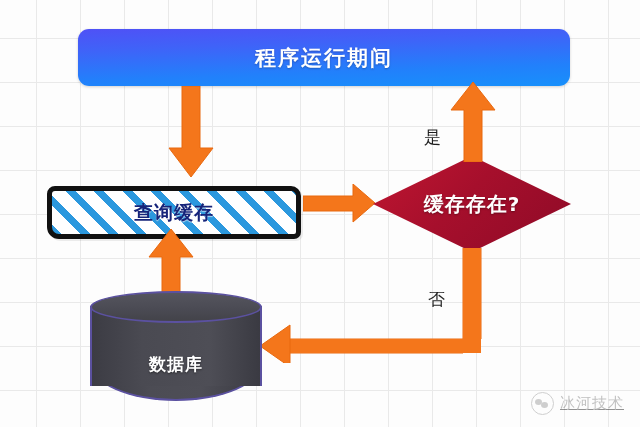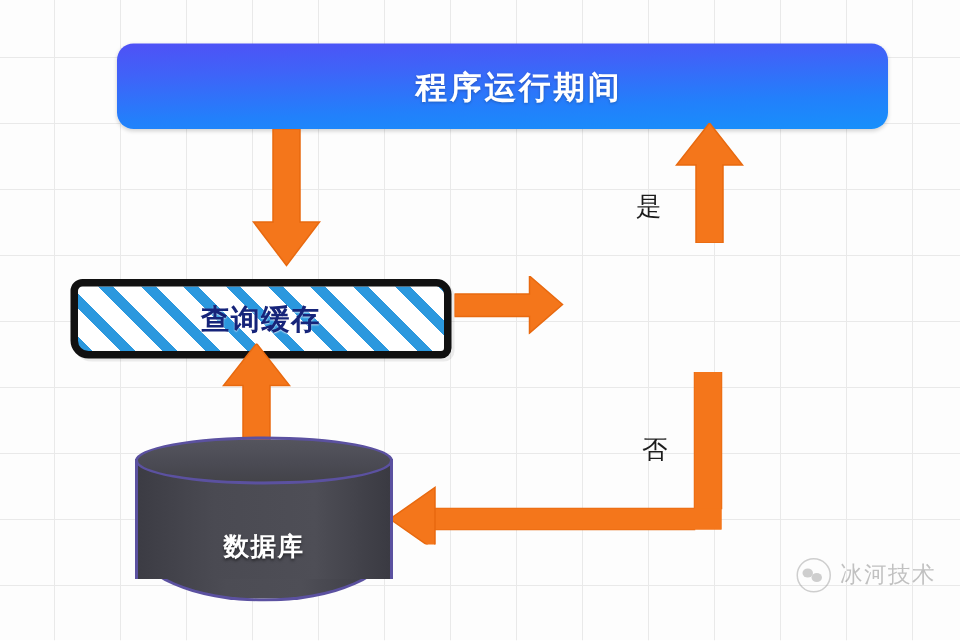--- a/index.html
+++ b/index.html
@@ -27,21 +27,20 @@
     left: 78px;
     top: 29px;
     width: 492px;
     height: 57px;
     border-radius: 11px;
     background: linear-gradient(178deg, #4f51f6 0%, #3f63f8 30%, #2280fb 70%, #1790fb 100%);
     box-shadow: 0 1px 3px rgba(0,0,0,0.18);
     display: flex;
     align-items: center;
     justify-content: center;
-    padding-left: 22px;
   }
   .banner-label {
     color: #ffffff;
     font-size: 21px;
     font-weight: bold;
     letter-spacing: 2px;
     text-shadow: 0 1px 2px rgba(0,0,0,0.25);
   }
 
   
@@ -168,25 +167,26 @@
     font-size: 17px;
     font-weight: normal;
   }
   .label-yes { left: 424px; top: 126px; }
   .label-no  { left: 428px; top: 288px; }
 
   
   .watermark {
     position: absolute;
     right: 16px;
-    bottom: 32px;
+    bottom: 12px;
     display: flex;
     align-items: center;
     gap: 6px;
     opacity: 0.42;
+    text-decoration: underline;
   }
   .wm-icon {
     width: 21px;
     height: 21px;
     border: 1.4px solid #8f8f8f;
     border-radius: 50%;
     position: relative;
   }
   .wm-icon::before, .wm-icon::after {
     content: "";
@@ -220,20 +220,24 @@
   <div class="cache-box">
     <span class="cache-label">查询缓存</span>
   </div>
 
   <div class="arrow" style="left:303px; top:184px;">
     <svg width="73" height="39" viewBox="0 0 73 39">
       <polygon points="0,12 50,12 50,0 72,19 50,38 50,27 0,27" fill="#f4761b" stroke="#e8690f" stroke-width="1"></polygon>
     </svg>
   </div>
 
+  <div class="diamond-wrap">
+    <div class="diamond-shape"></div>
+    <div class="diamond-label">缓存存在?</div>
+  </div>
 
   <div class="arrow" style="left:450px; top:82px;">
     <svg width="46" height="80" viewBox="0 0 46 80">
       <polygon points="23,0 45,28 32,28 32,80 14,80 14,28 1,28" fill="#f4761b" stroke="#e8690f" stroke-width="1"></polygon>
     </svg>
   </div>
 
   <div class="branch-label label-yes">是</div>
 
   <div class="arrow" style="left:250px; top:248px;">

